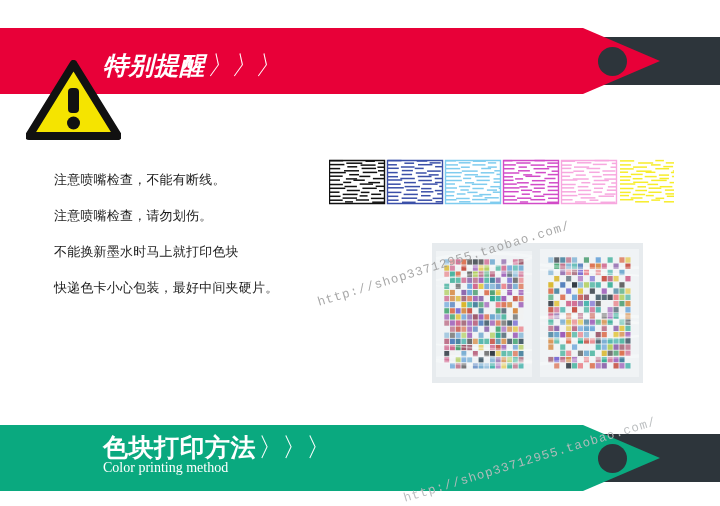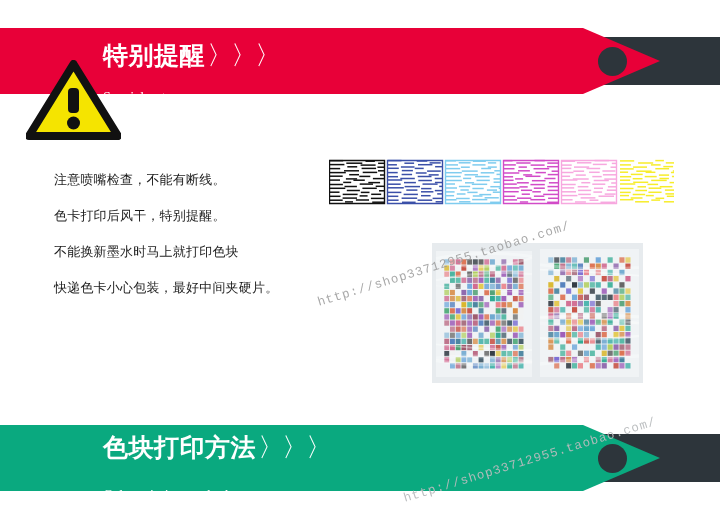--- a/index.html
+++ b/index.html
@@ -77,28 +77,28 @@
   }
   .banner-sub {
     font-size: 14px;
     font-family: "Liberation Serif", "DejaVu Serif", serif;
     white-space: nowrap;
   }
 
   #top-banner { top: 28px; height: 66px; }
   #top-banner .banner-dark { top: 9px; }
   #top-banner .banner-dot  { left: 598px; top: 19px; }
-  #top-banner .banner-text { padding-top: 14px; }
+  #top-banner .banner-text { padding-top: 24px; font-style: italic; }
   #top-banner .banner-sub  { margin-top: 22px; }
 
   #bottom-banner { top: 425px; height: 52px; border-radius: 12px; }
   #bottom-banner .banner-dark { top: 9px; }
   #bottom-banner .banner-dot  { left: 598px; top: 19px; }
   #bottom-banner .banner-text { padding-top: 9px; }
-  #bottom-banner .banner-sub  { margin-top: 28px; }
+  #bottom-banner .banner-sub  { margin-top: 0; }
 
   
   .warn-icon {
     position: absolute;
     left: 26px;
     top: 60px;
     width: 95px;
     height: 80px;
   }
 
@@ -184,21 +184,21 @@
   <div class="warn-icon">
     <svg viewBox="0 0 95 80" width="95" height="80" xmlns="http://www.w3.org/2000/svg">
       <path d="M47.5 4 L92 76 L3 76 Z" fill="#f5e400" stroke="#111111" stroke-width="8" stroke-linejoin="round"></path>
       <rect x="42" y="28" width="11" height="25" rx="4" fill="#111111"></rect>
       <circle cx="47.5" cy="63" r="6.5" fill="#111111"></circle>
     </svg>
   </div>
 
   <div class="notes">
     <div class="note-line">注意喷嘴检查，不能有断线。</div>
-    <div class="note-line">色卡打印后风干，特别提醒。</div>
+    <div class="note-line">注意喷嘴检查，请勿划伤。</div>
     <div class="note-line">不能换新墨水时马上就打印色块</div>
     <div class="note-line">快递色卡小心包装，最好中间夹硬片。</div>
   </div>
 
   <div class="nozzle">
     <svg id="nozzle-svg" viewBox="0 0 356 46" width="356" height="46" xmlns="http://www.w3.org/2000/svg">
         <path d="M0.5 1.5 H55.5 V44.5 H0.5 Z" fill="none" stroke="#111111" stroke-width="1.4"></path>
         <line x1="1.0" y1="1.7" x2="14.2" y2="1.7" stroke="#111111" stroke-width="1.5"></line>
         <line x1="17.3" y1="4.2" x2="33.3" y2="4.2" stroke="#111111" stroke-width="1.5"></line>
         <line x1="36.5" y1="2.2" x2="45.9" y2="2.2" stroke="#111111" stroke-width="1.5"></line>

